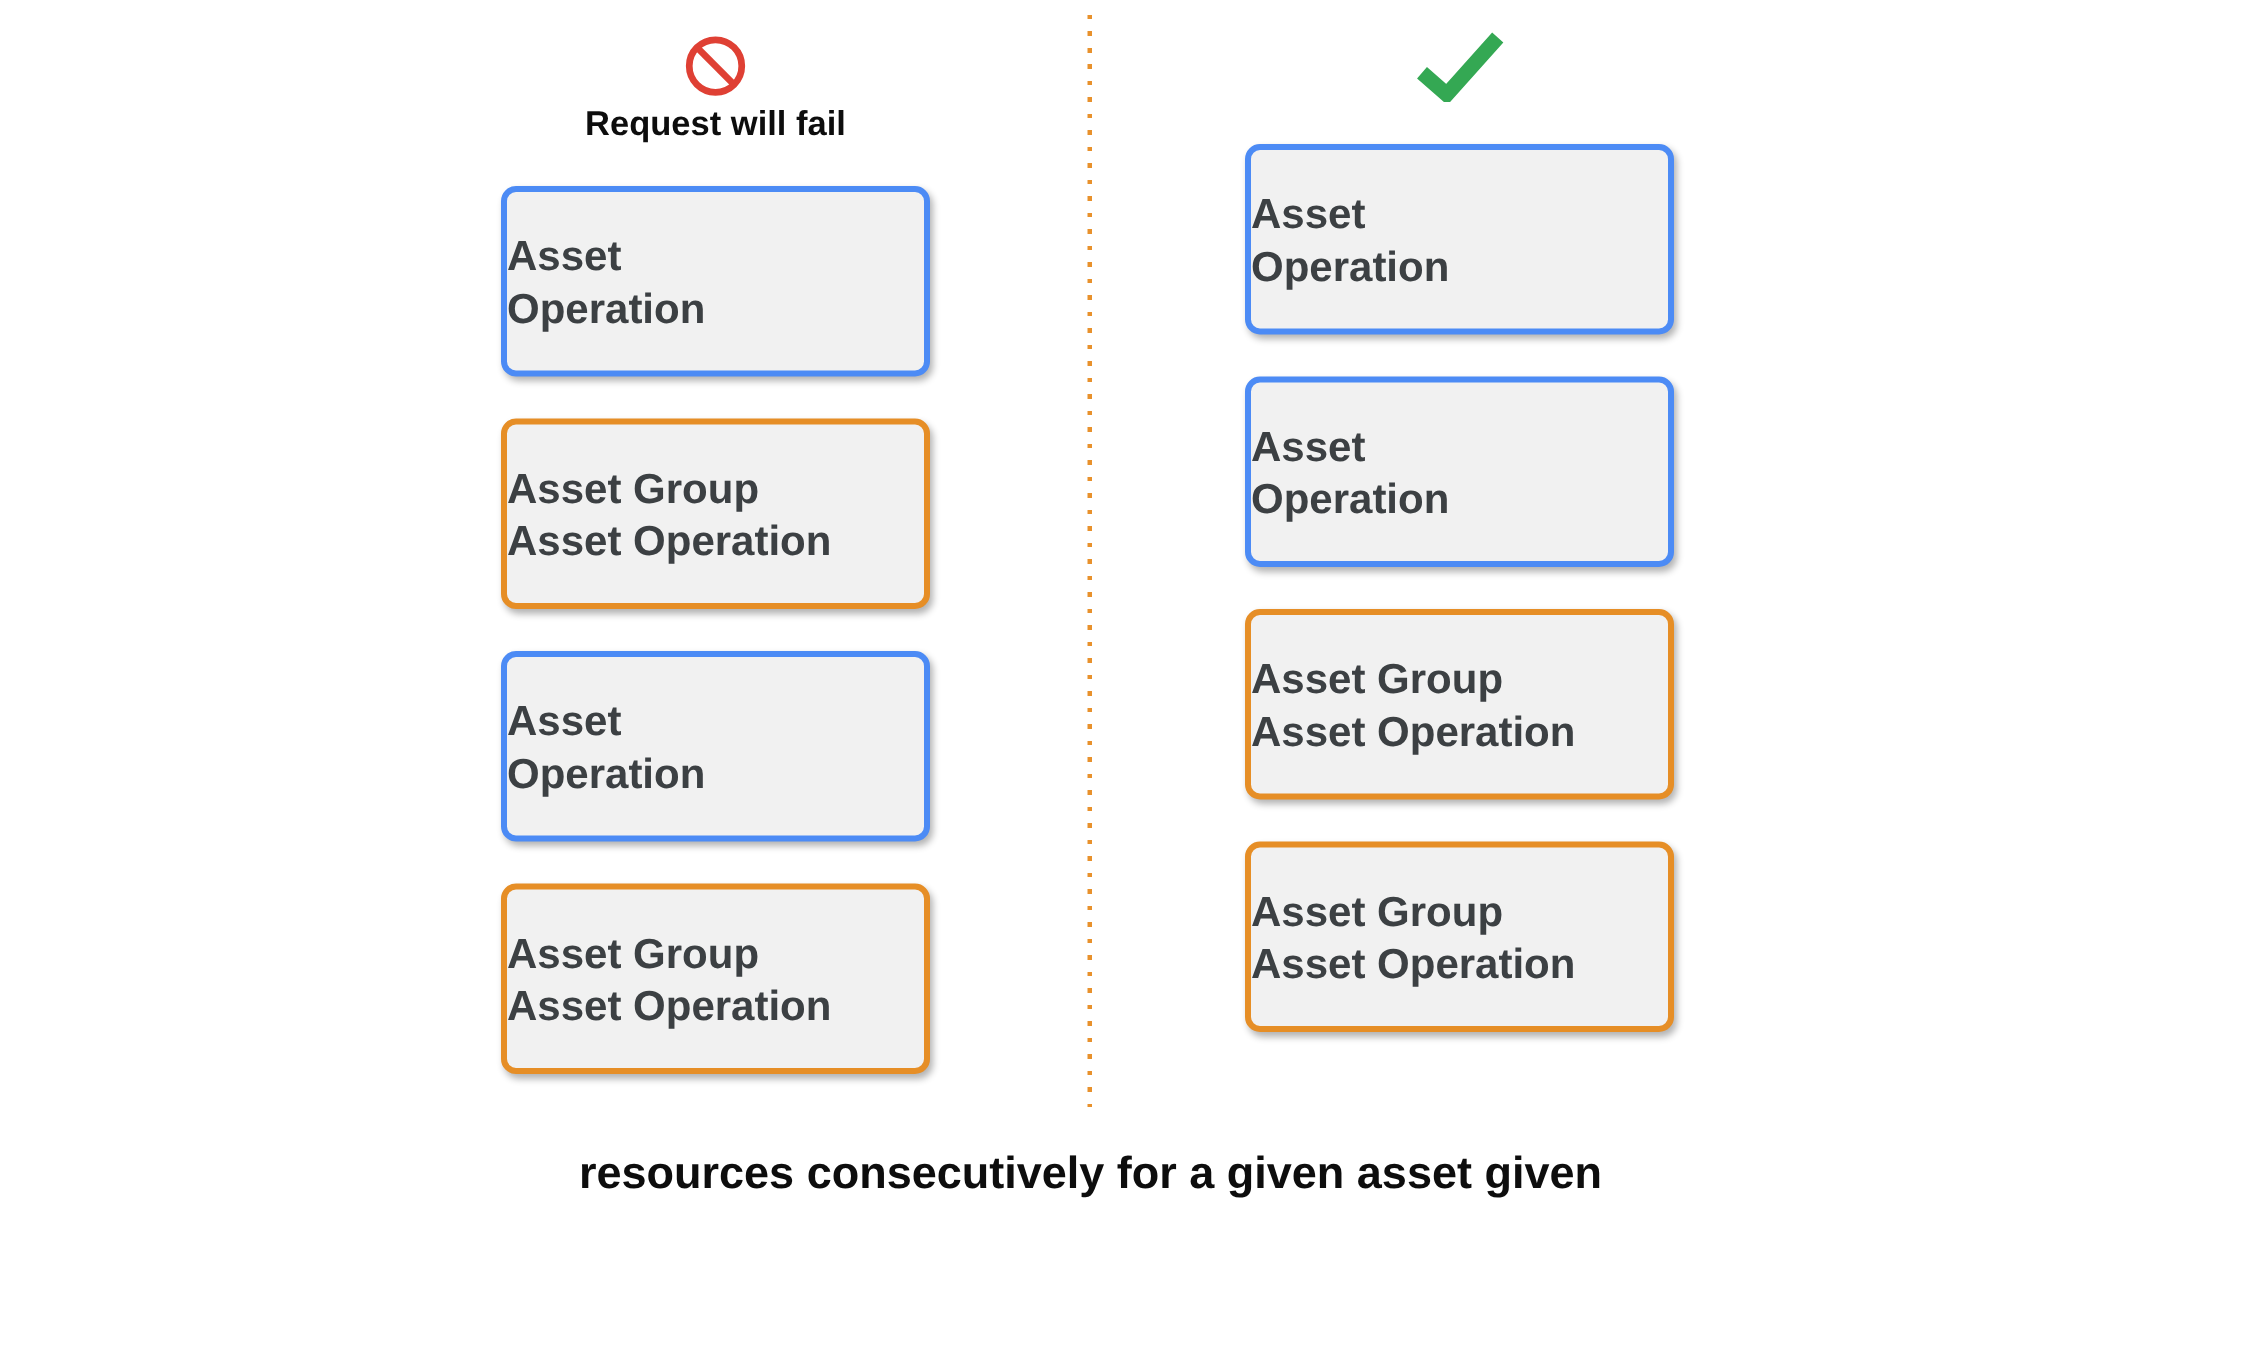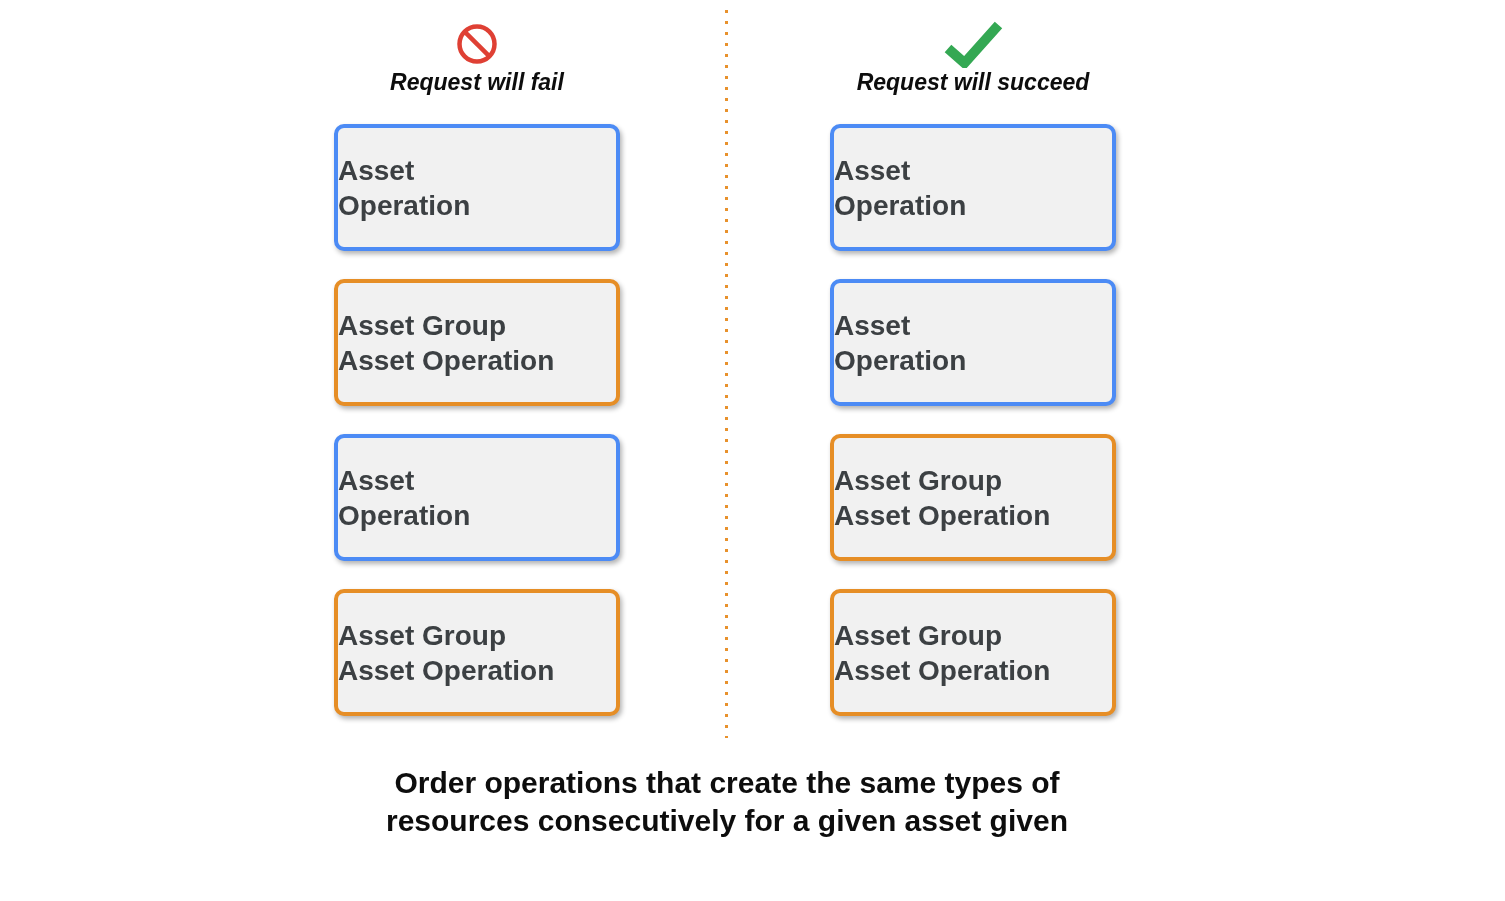--- a/index.html
+++ b/index.html
@@ -35,21 +35,20 @@
   .col-icon.fail    { color: var(--red-icon, #DF4034); }
   .col-icon.succeed { color: var(--green-icon, #34A853); }
 
   .col-heading {
     font-size: 23px;
     font-weight: 700;
     line-height: 28px;
     color: var(--heading-text, #0d0d0d);
     white-space: nowrap;
     text-align: center;
-    font-style: italic;
   }
 
   .box {
     box-sizing: border-box;
     width: 286px;
     height: 127px;
     margin-top: 28px;
     background: var(--box-fill, #F1F1F1);
     border: 4px solid transparent;
     border-radius: 10px;
@@ -133,38 +132,36 @@
   </div>
 
   <div class="divider"></div>
 
   <div class="column col-right">
     <div class="col-icon succeed">
       <svg width="62" height="48" viewBox="0 0 62 48" aria-hidden="true">
         <path d="M6 28.5 L22.5 43 L56.5 5" fill="none" stroke="currentColor" stroke-width="10" stroke-linecap="butt" stroke-linejoin="miter"></path>
       </svg>
     </div>
-    <div class="col-heading">Request will succeed</div>
 
     <div class="box blue">
       <span class="box-line">Asset</span>
       <span class="box-line">Operation</span>
     </div>
     <div class="box blue">
       <span class="box-line">Asset</span>
       <span class="box-line">Operation</span>
     </div>
     <div class="box orange">
       <span class="box-line">Asset Group</span>
       <span class="box-line">Asset Operation</span>
     </div>
     <div class="box orange">
       <span class="box-line">Asset Group</span>
       <span class="box-line">Asset Operation</span>
     </div>
   </div>
 
   <div class="caption">
-    <div>Order operations that create the same types of</div>
     <div>resources consecutively for a given asset given</div>
   </div>
 
 </div>
 
 </body></html>

